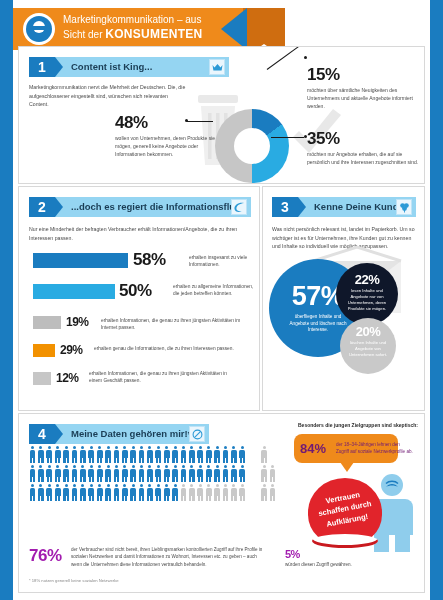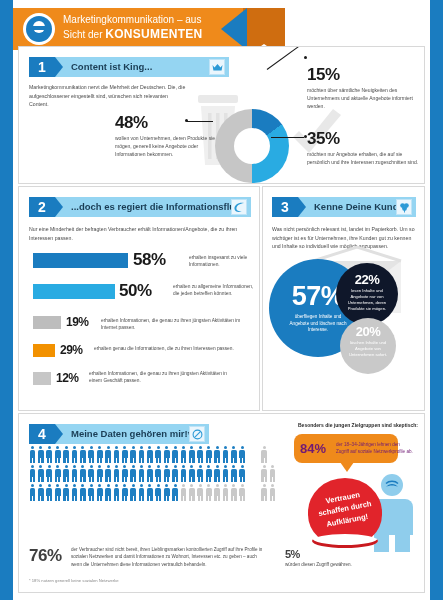--- a/index.html
+++ b/index.html
@@ -181,21 +181,21 @@
     background: #fff; border-radius: 50%;
     box-shadow: 0 -3px 0 0 #c9191f inset;
   }
   .stamp .st {
     position: absolute; left: 6px; top: 14px; width: 62px;
     color: #fff; font-size: 7.5px; font-weight: bold; line-height: 1.5;
     text-align: center; transform: rotate(-11deg);
   }
 
   .foot-note { position: absolute; left: 16px; top: 578px; font-size: 4.2px; color: #8a8a8a; }
-  .stat-num { font-weight: bold; color: #404040; letter-spacing: -0.5px; }
+  .stat-num { font-weight: bold; color: #a21caf; letter-spacing: -0.5px; }
 </style>
 </head>
 <body>
 
 <div id="page">
 
   <div class="stripe left"></div>
   <div class="stripe right"></div>
 
   <div class="canvas">

